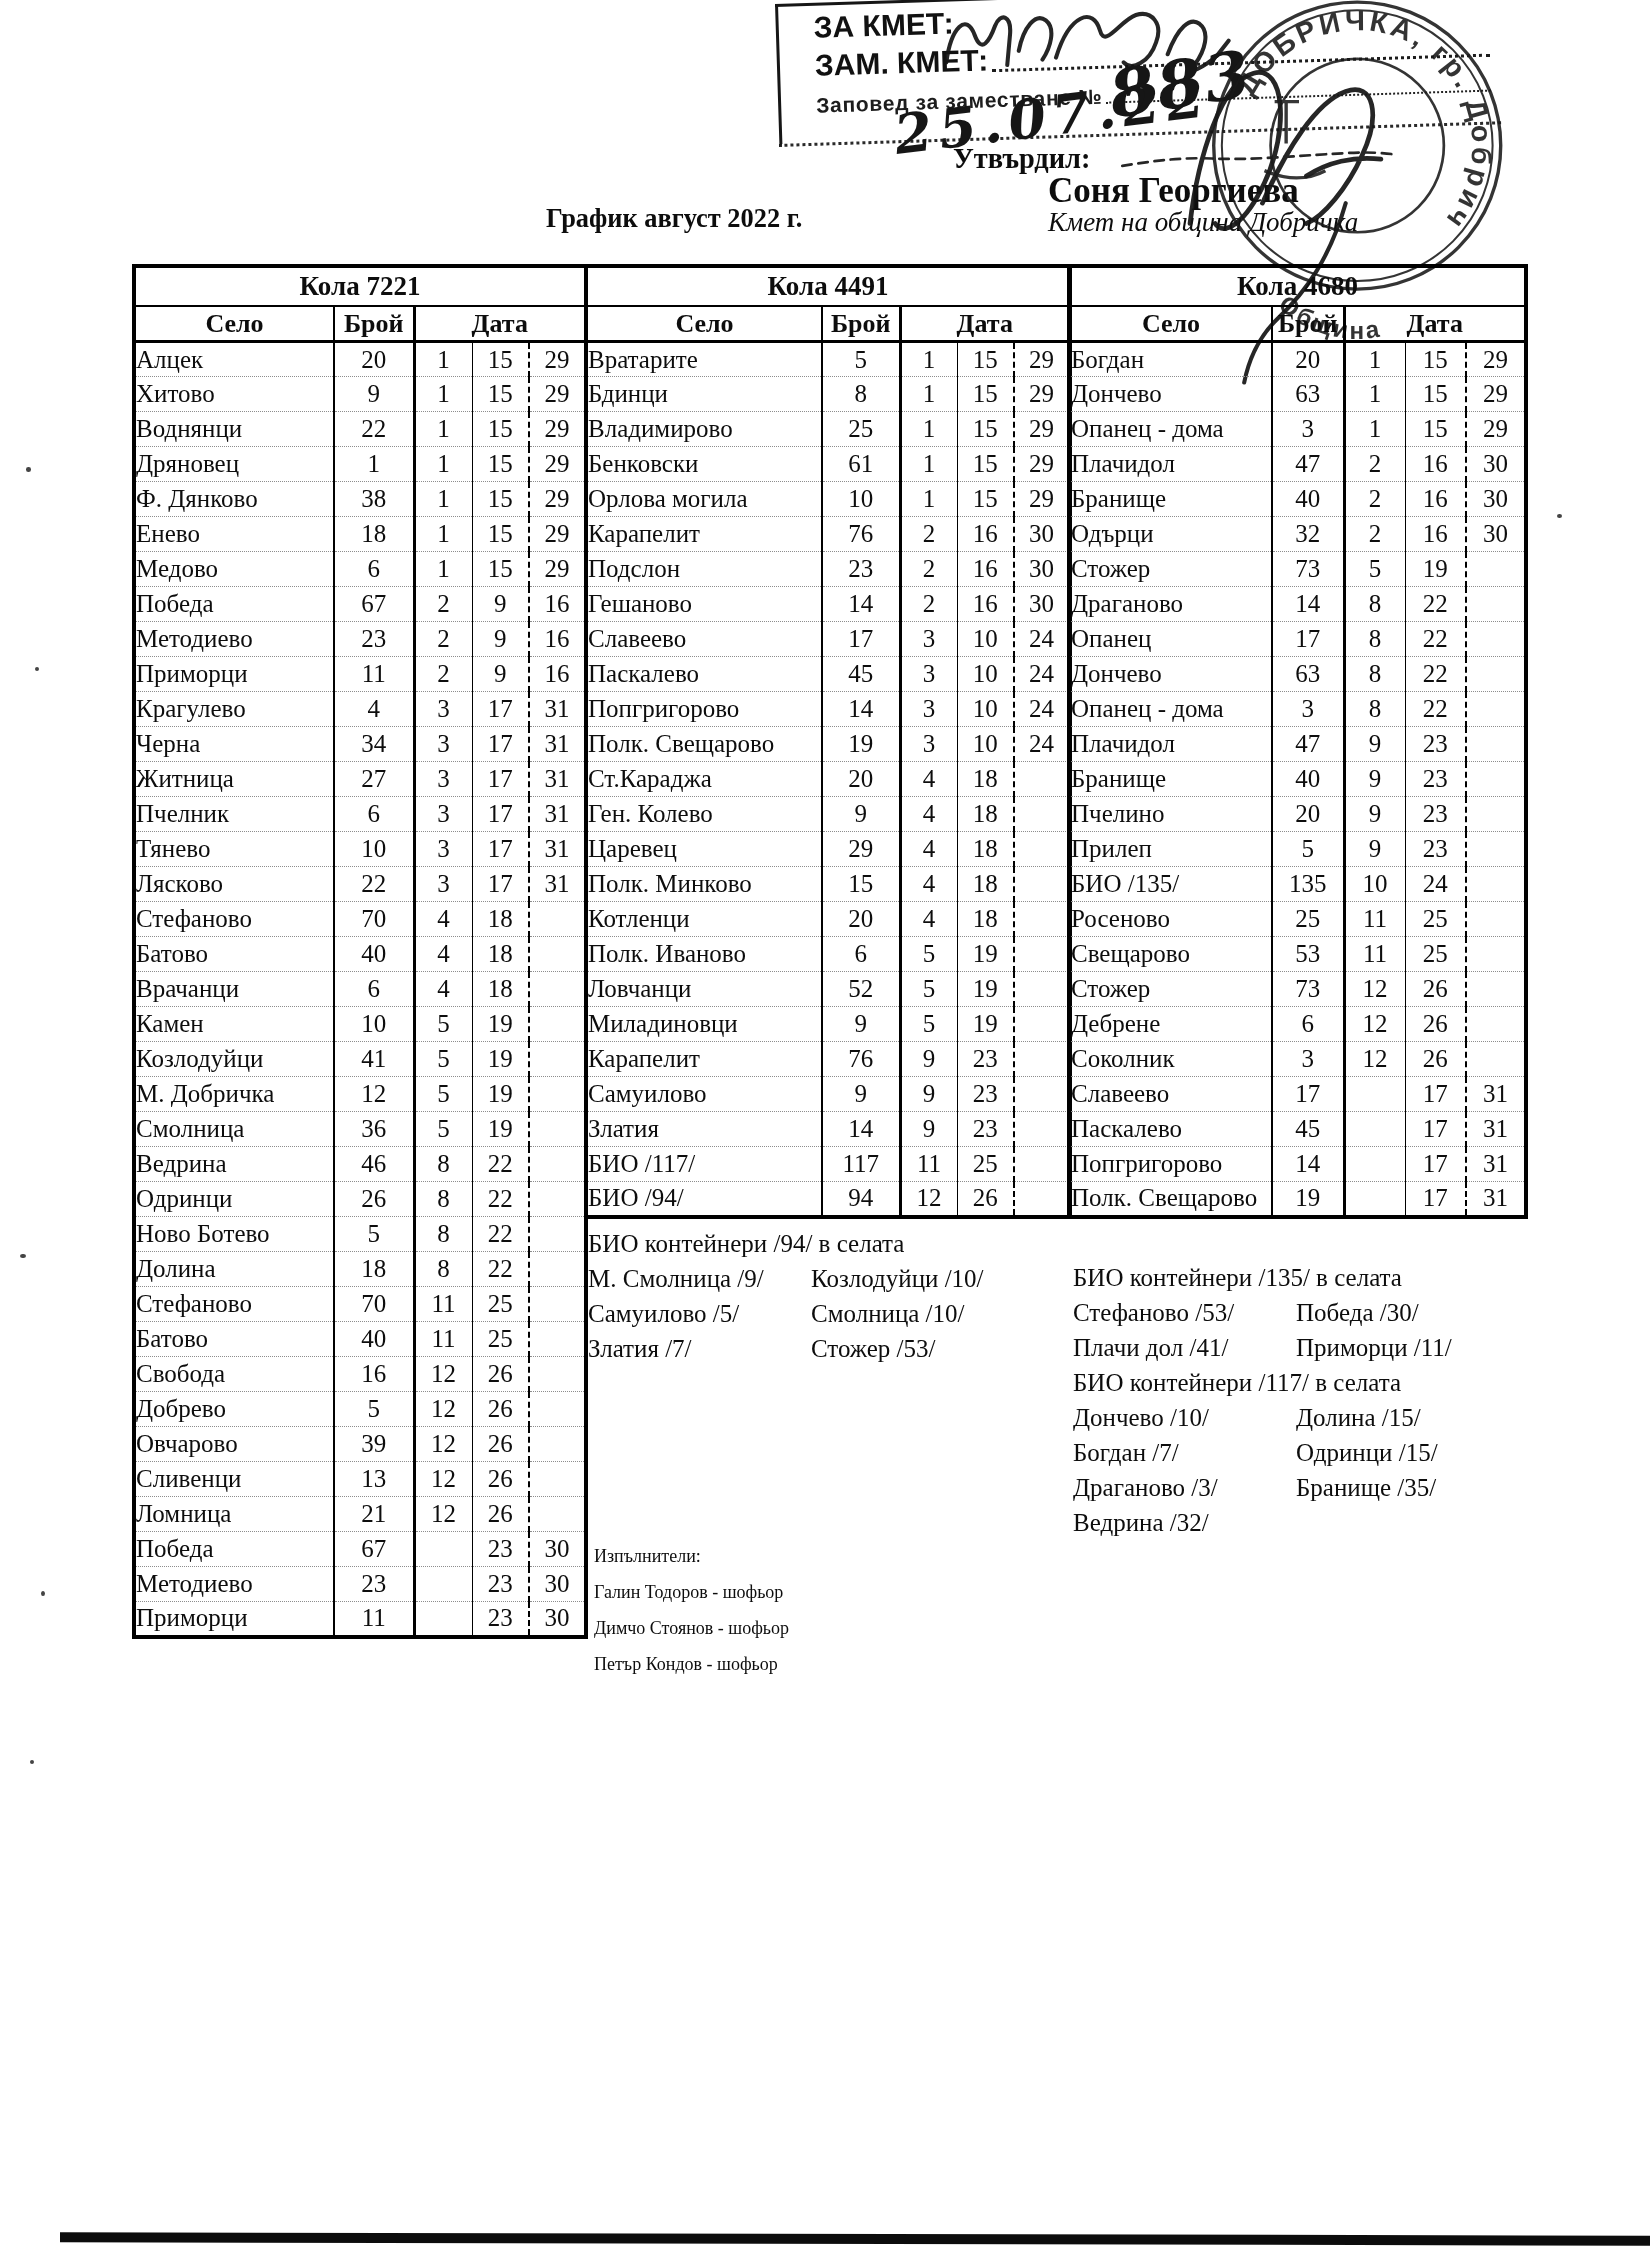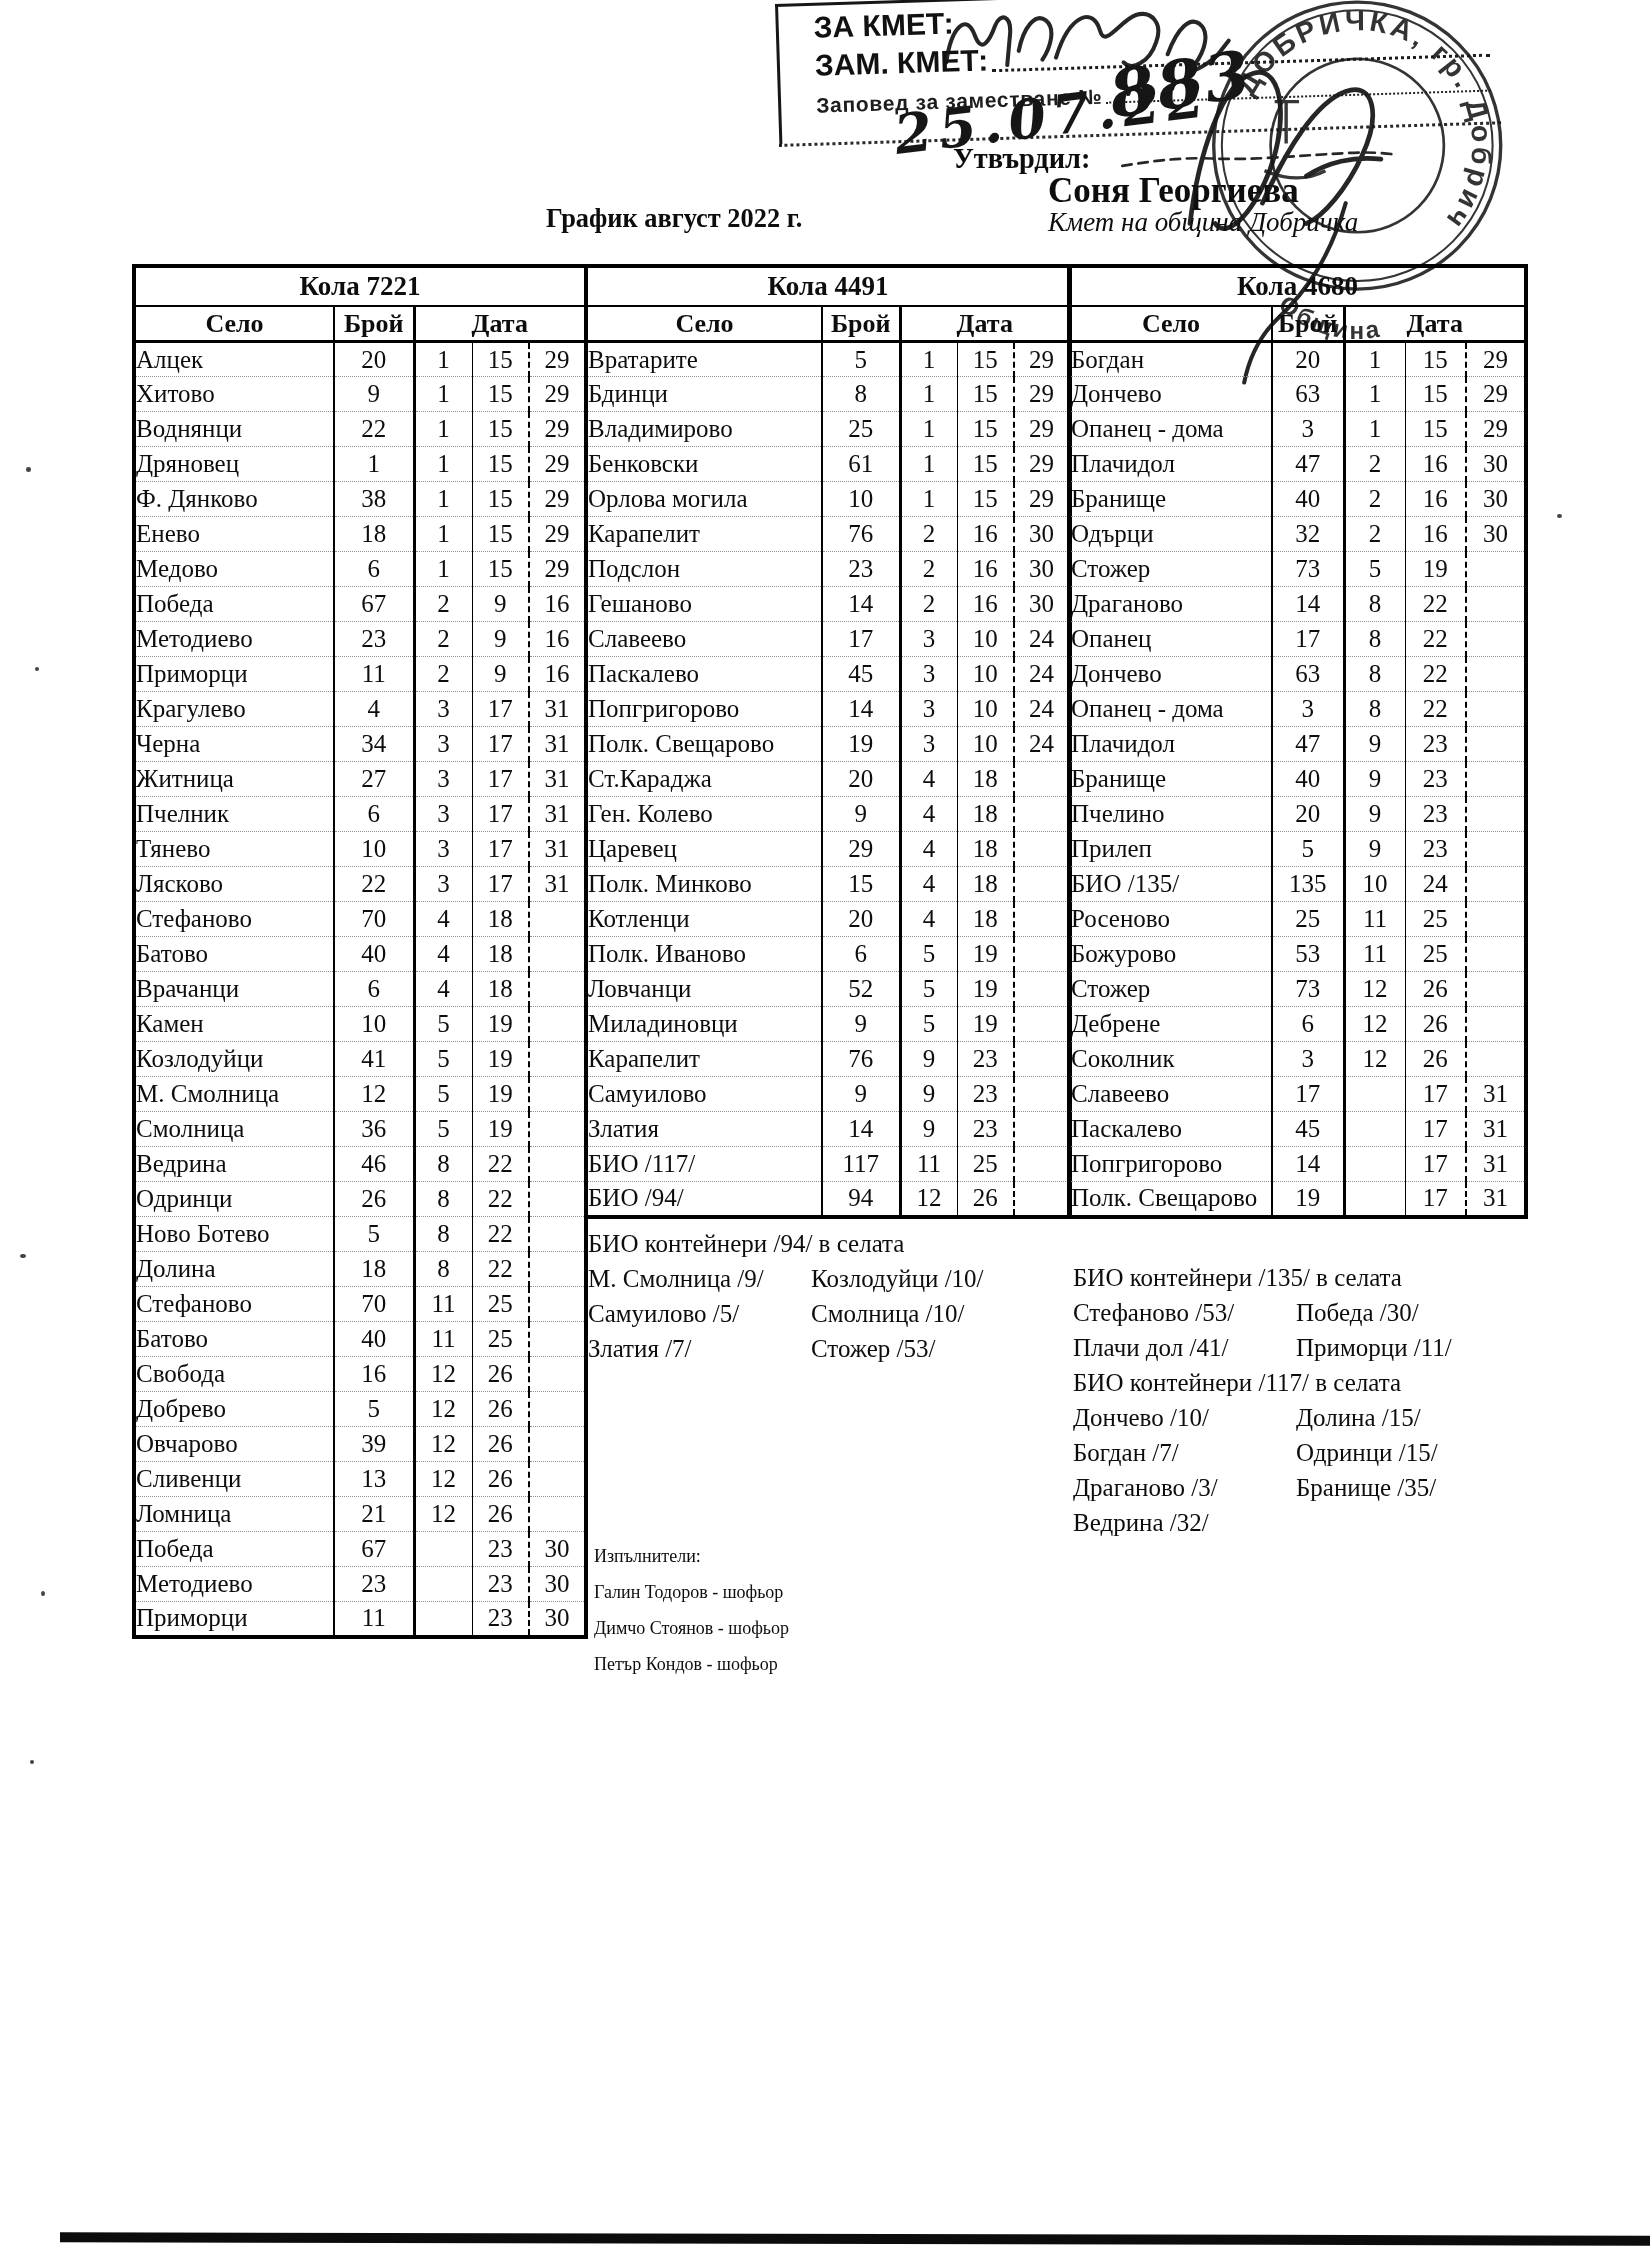--- a/index.html
+++ b/index.html
@@ -270,21 +270,21 @@
           <td class="d3"></td>
         </tr>
         <tr class="data">
           <td class="village">Козлодуйци</td>
           <td class="count">41</td>
           <td class="d1">5</td>
           <td class="d2">19</td>
           <td class="d3"></td>
         </tr>
         <tr class="data">
-          <td class="village">М. Смолница</td>
+          <td class="village">М. Добричка</td>
           <td class="count">12</td>
           <td class="d1">5</td>
           <td class="d2">19</td>
           <td class="d3"></td>
         </tr>
         <tr class="data">
           <td class="village">Смолница</td>
           <td class="count">36</td>
           <td class="d1">5</td>
           <td class="d2">19</td>
@@ -720,21 +720,21 @@
           <td class="d3"></td>
         </tr>
         <tr class="data">
           <td class="village">Росеново</td>
           <td class="count">25</td>
           <td class="d1">11</td>
           <td class="d2">25</td>
           <td class="d3"></td>
         </tr>
         <tr class="data">
-          <td class="village">Божурово</td>
+          <td class="village">Свещарово</td>
           <td class="count">53</td>
           <td class="d1">11</td>
           <td class="d2">25</td>
           <td class="d3"></td>
         </tr>
         <tr class="data">
           <td class="village">Стожер</td>
           <td class="count">73</td>
           <td class="d1">12</td>
           <td class="d2">26</td>

